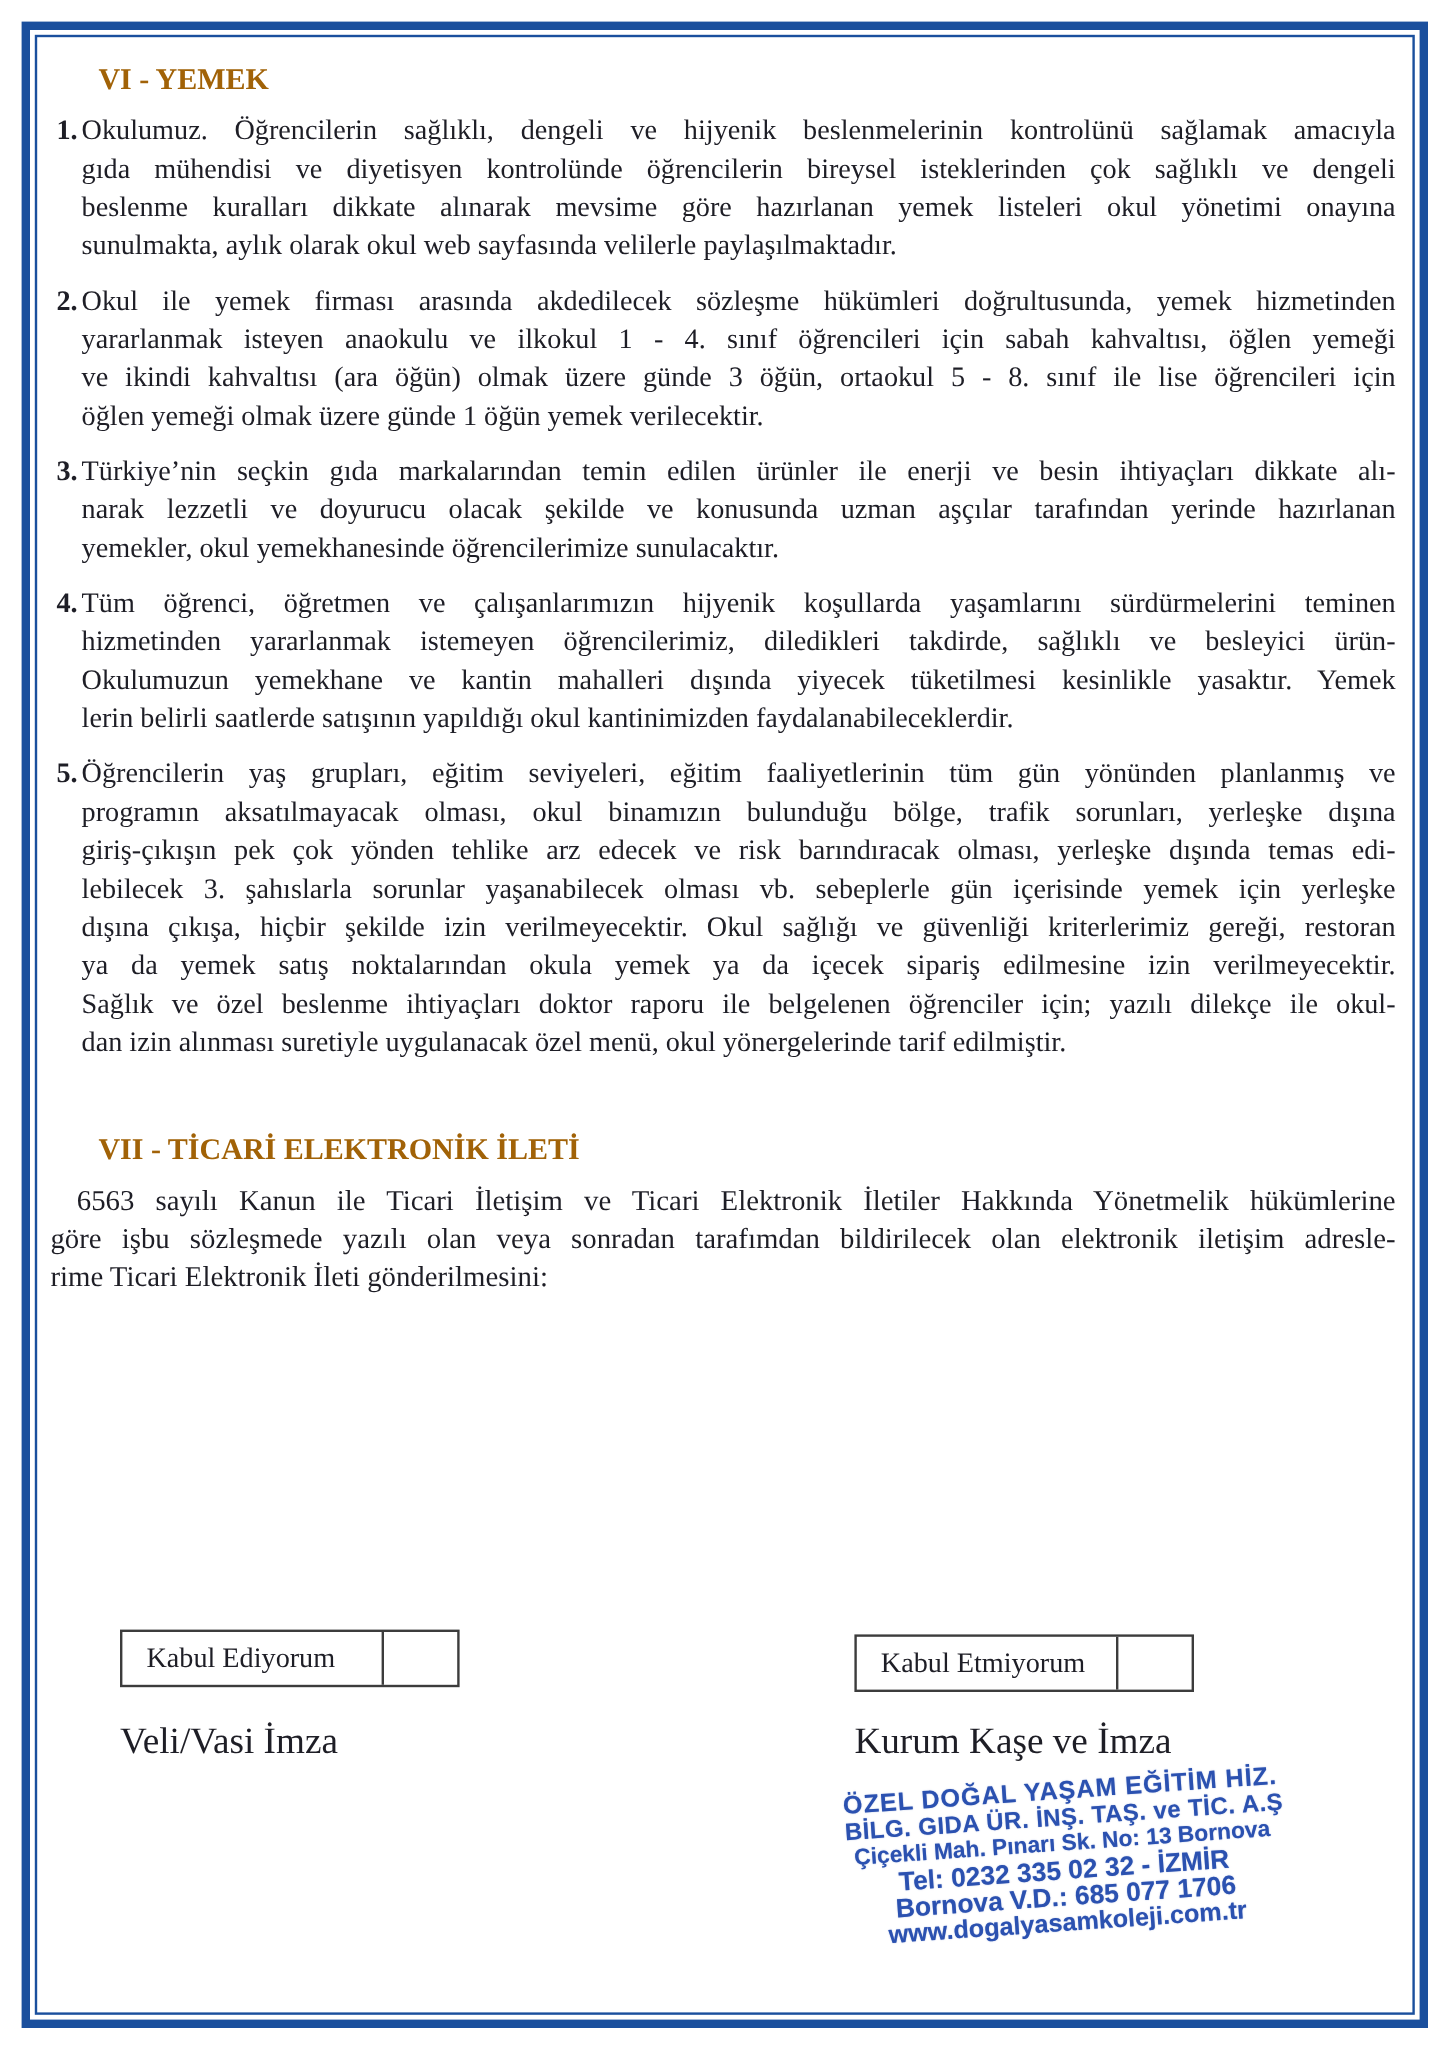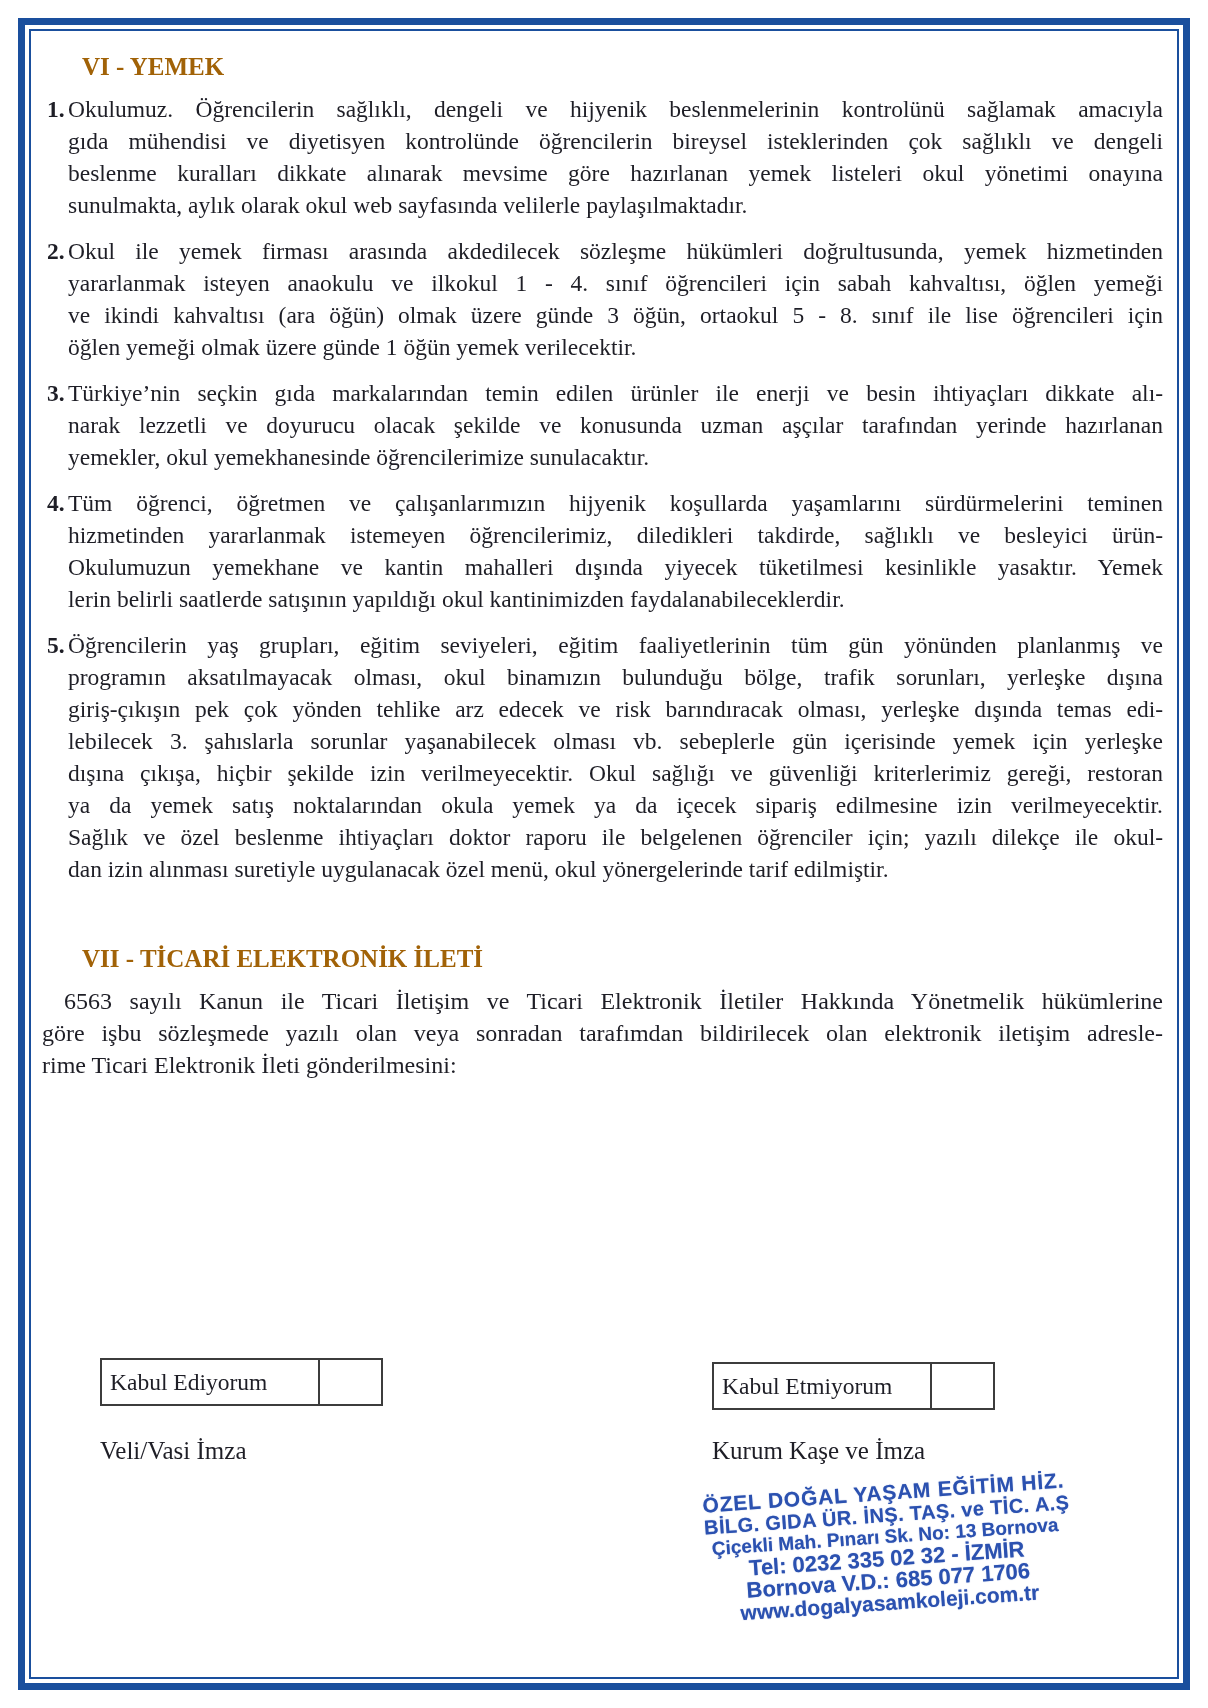--- a/index.html
+++ b/index.html
@@ -31,28 +31,28 @@
 
   .p-vii{font-size:24px;line-height:32px;margin-top:3px;}
   .p-vii .tline:first-child{text-indent:22px;}
 
   .opt-box{
     position:absolute;display:flex;align-items:stretch;
     width:283px;height:48px;border:2px solid #3c3c3c;background:#fff;
     box-sizing:border-box;
   }
   .opt-box .opt-label{
-    flex:1;display:flex;align-items:center;padding-left:8px;
+    flex:1;display:flex;align-items:center;padding-left:20px;
     font-size:23.5px;white-space:nowrap;
   }
   .opt-box .opt-check{flex:0 0 61px;border-left:2px solid #3c3c3c;}
   .opt-accept{left:100px;top:1358px;}
   .opt-reject{left:712px;top:1362px;justify-content:space-between;}
 
-  .sig-label{position:absolute;top:1436px;font-size:25px;line-height:30px;}
+  .sig-label{position:absolute;top:1436px;font-size:31px;line-height:30px;}
   .sig-left{left:100px;}
   .sig-right{left:712px;}
 
   .stamp{
     position:absolute;left:706px;top:1482px;width:360px;
     transform:rotate(-4deg);transform-origin:50% 50%;
     font-family:"Liberation Sans","DejaVu Sans",sans-serif;
     font-weight:700;color:#2b51b0;
     text-shadow:0 0 1px rgba(43,81,176,0.55);
     line-height:22px;

